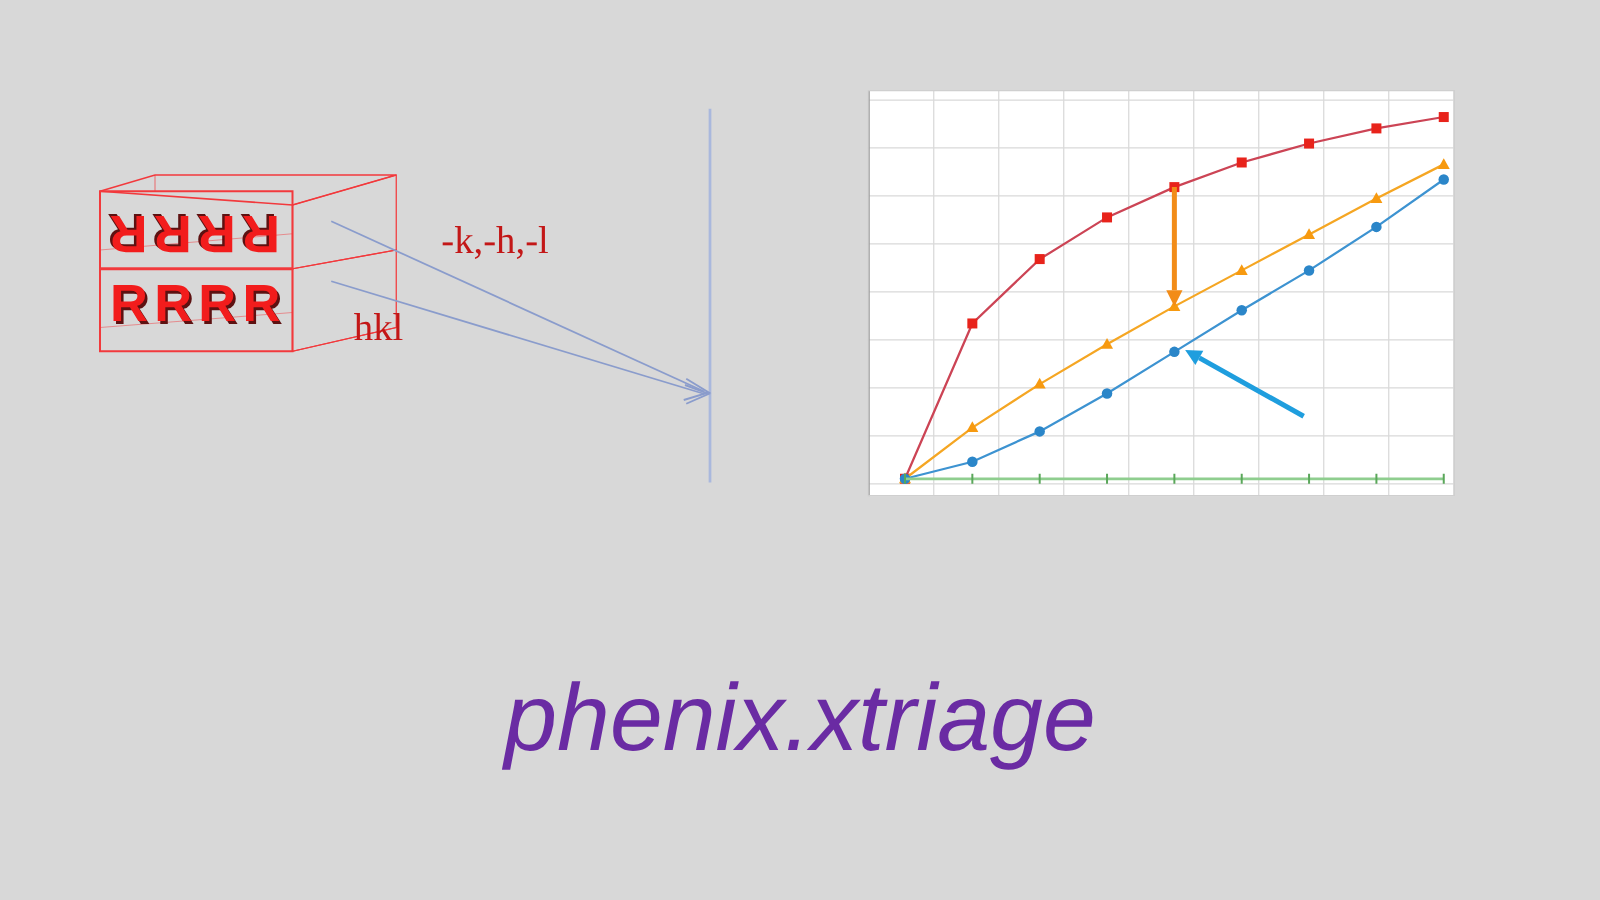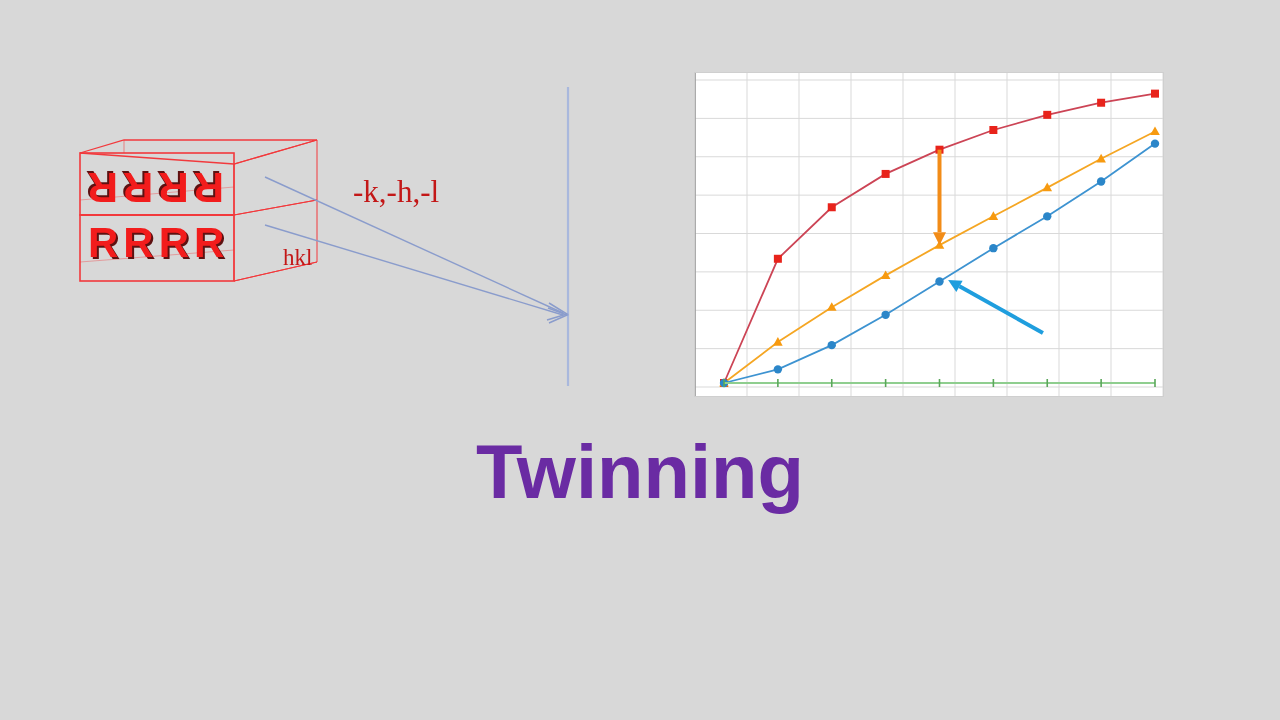--- a/index.html
+++ b/index.html
@@ -30,21 +30,21 @@
   #diagram-svg { position: absolute; left: 0; top: 0; }
   .lbl {
     position: absolute;
     font-family: Liberation Serif, serif;
     white-space: nowrap;
     line-height: 1;
   }
   .lbl-hkl {
     left: 283px;
     top: 246px;
-    font-size: 23px;
+    font-size: 31px;
     color: #c31717;
   }
   .lbl-twinop {
     left: 353px;
     top: 176px;
     font-size: 31px;
     color: #c31717;
   }
   
   .rrow {
@@ -224,15 +224,15 @@
 
       <g id="annot-group">
           <line x1="245.5" y1="77.69" x2="245.5" y2="160.135" stroke="#f28c18" stroke-width="4" stroke-linecap="butt"></line>
           <path d="M245.5,173.135 L239,160.135 L252,160.135 Z" fill="#f28c18"></path>
           <line x1="348.94" y1="261.005" x2="265.4663613639268" y2="214.32508343516366" stroke="#1f9ede" stroke-width="4" stroke-linecap="butt"></line>
           <path d="M254.12,207.98 L268.63890308150866,208.65190275320026 L262.29381964634496,219.99826411712706 Z" fill="#1f9ede"></path>
         </g>
     </svg>
   </div>
 
-  <div class="title-main">Twinning</div>
+  <div class="title-sub">phenix.xtriage</div>
 
 </div>
 
 </body></html>

